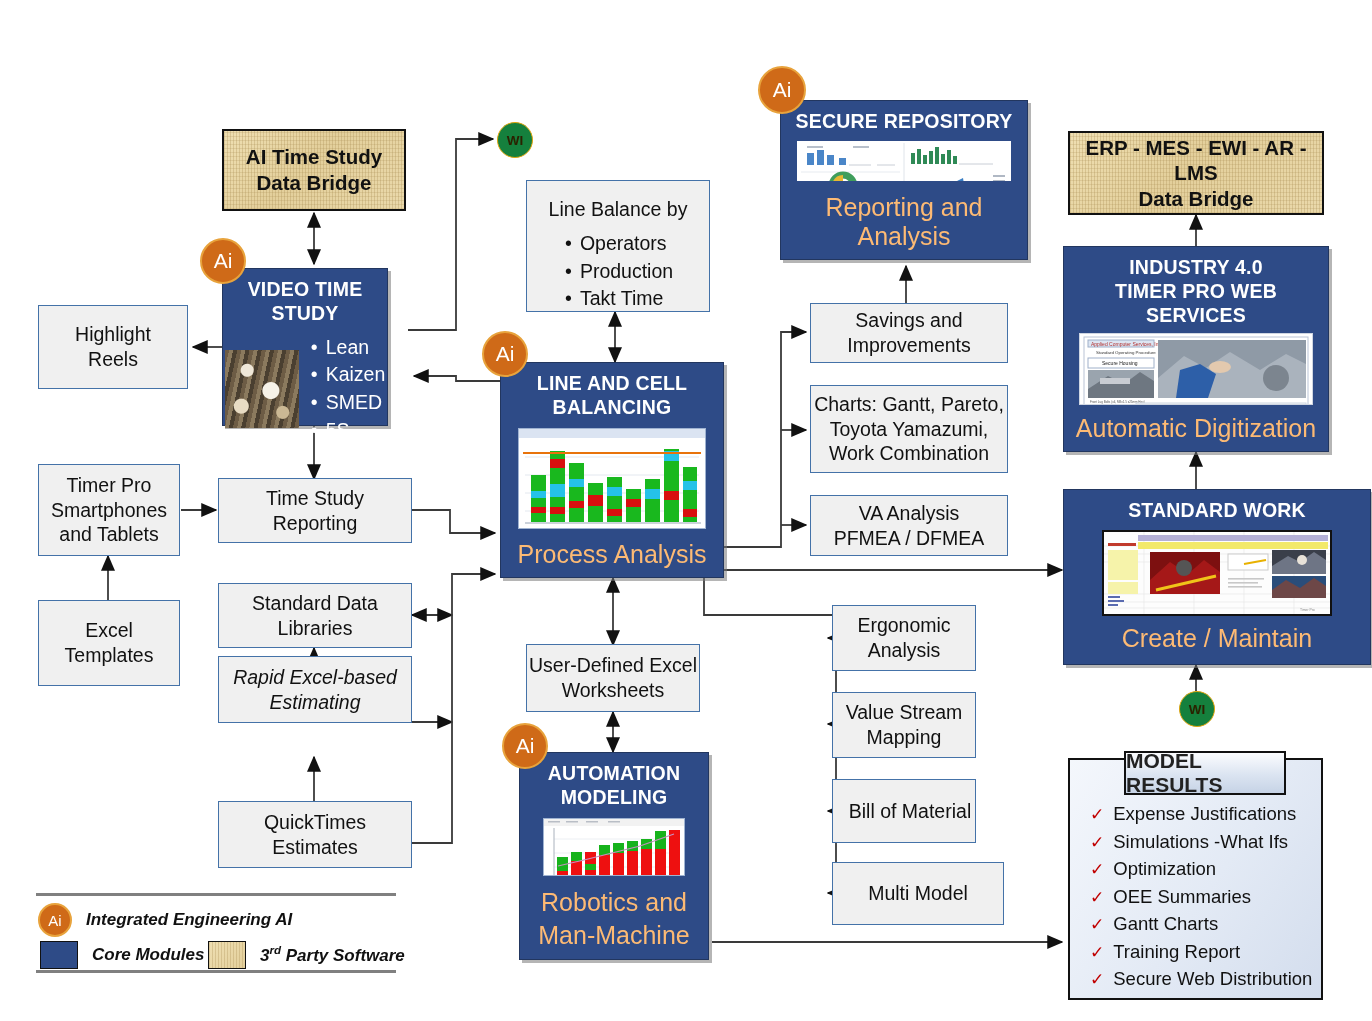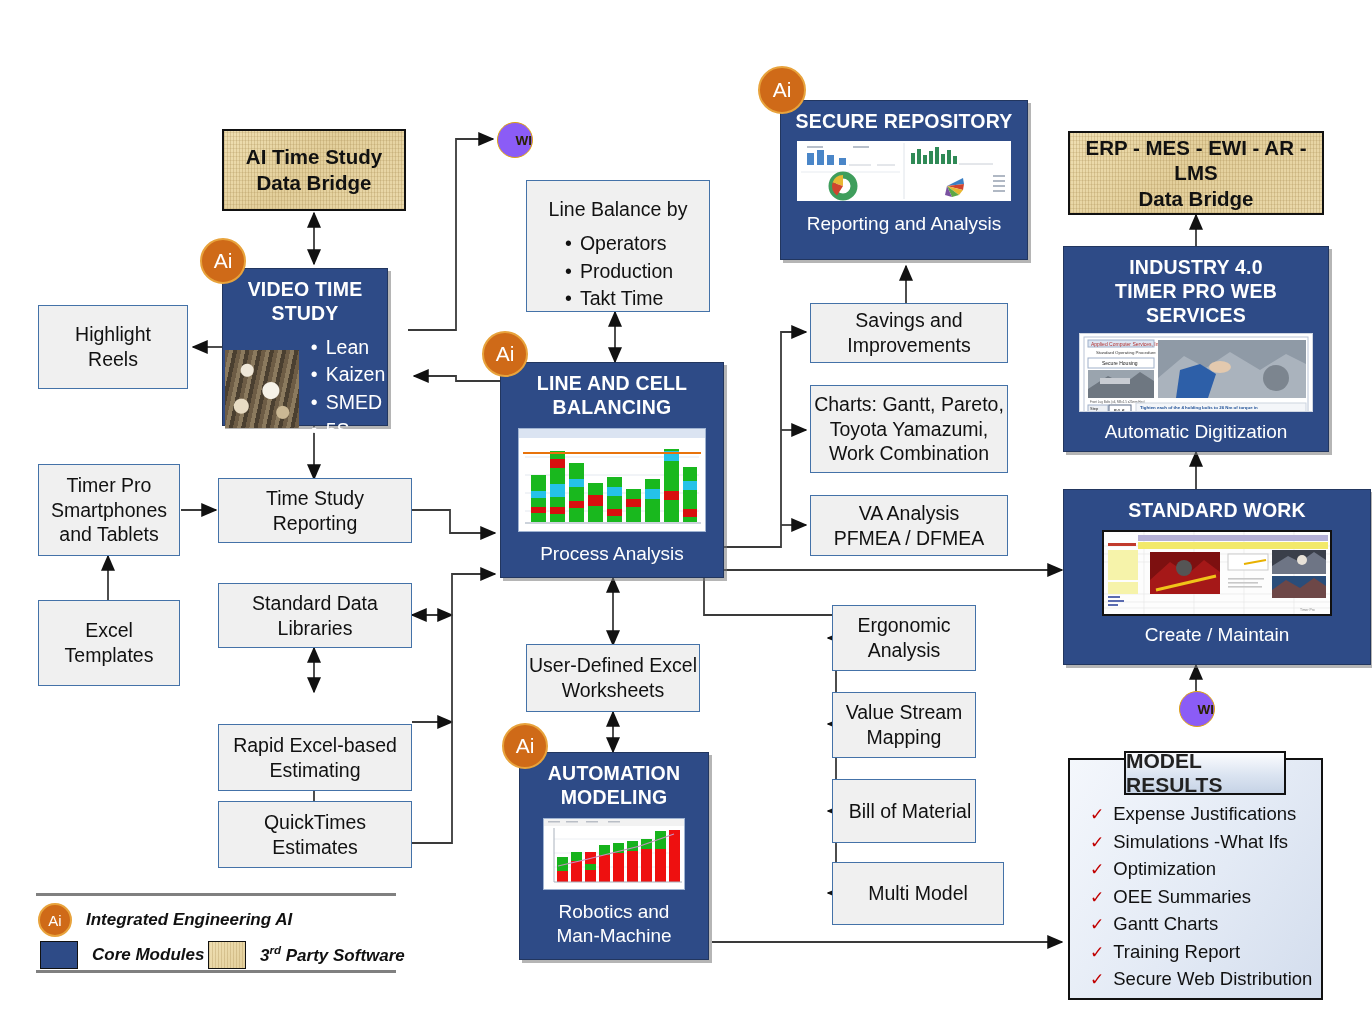--- a/index.html
+++ b/index.html
@@ -14,42 +14,42 @@
 
   
   .plain{background:#f0f0f0;border:1.5px solid #4472a8;color:#111;
          font-size:19.5px;line-height:1.28;}
 
   
   .core{background:#2e4b87;border:1px solid #22365f;color:#fff;
         box-shadow:3px 3px 0 rgba(120,120,120,.55);}
   .core .ttl{font-weight:bold;font-size:19.5px;line-height:1.22;letter-spacing:.2px;
              margin-top:9px;color:#fff;}
-  .core .cap{font-size:19px;color:#ffffff;margin-bottom:8px;}
+  .core .cap{font-size:25px;color:#fdba74;margin-bottom:8px;}
 
   
   .tan{border:2.5px solid #111;color:#111;font-weight:bold;font-size:20.5px;
        line-height:1.25;
        background:#e8d6a4;
        background-image:
          repeating-linear-gradient(90deg, rgba(168,140,82,.30) 0 1px, rgba(255,255,255,0) 1px 3px),
          repeating-linear-gradient(0deg, rgba(168,140,82,.22) 0 1px, rgba(255,255,255,0) 1px 4px),
          linear-gradient(135deg,#efdfb2 0%,#e3cf9b 45%,#ead9ab 100%);}
 
   .bullets{font-size:19.5px;text-align:left;line-height:1.42;}
   .bullets li{list-style:none;position:relative;padding-left:17px;}
   .bullets li:before{content:"\2022";position:absolute;left:2px;}
   ul{margin:0;padding:0;}
 
   
   .badge{position:absolute;border-radius:50%;display:flex;align-items:center;
          justify-content:center;color:#fff;z-index:6;}
   .badge.ai{background:#cf6a18;border:2px solid #e8a33c;font-size:21px;}
-  .badge.wi{background:#8b5cf6;border:1px solid #e0a40c;color:#2a2200;
-            font-size:13.5px;font-weight:bold;justify-content:flex-end;}
+  .badge.wi{background:#15803d;border:1px solid #e0a40c;color:#2a2200;
+            font-size:13.5px;font-weight:bold;}
 
   
   .thumb{background:#fff;overflow:hidden;position:relative;}
 
   
   #model-results{position:absolute;left:1068px;top:758px;width:255px;height:242px;
      border:2.5px solid #111;
      background:linear-gradient(125deg,#f4f7fc 0%,#e3eaf5 55%,#d3dded 100%);
      box-sizing:border-box;}
   #mr-title{position:absolute;left:1124px;top:751px;width:158px;height:40px;
@@ -203,21 +203,21 @@
 <div class="box plain" style="left:218px;top:478px;width:194px;height:65px;">
   <span style="white-space:pre-line">Time Study
 Reporting</span>
 </div>
 
 <div class="box plain" style="left:218px;top:583px;width:194px;height:65px;">
   <span style="white-space:pre-line">Standard Data
 Libraries</span>
 </div>
 
-<div class="box plain" style="left:218px;top:724px;width:194px;height:67px;">
+<div class="box plain" style="left:218px;top:656px;width:194px;height:67px;font-style:italic;">
   <span style="white-space:pre-line">Rapid Excel-based
 Estimating</span>
 </div>
 
 <div class="box plain" style="left:218px;top:801px;width:194px;height:67px;">
   <span style="white-space:pre-line">QuickTimes
 Estimates</span>
 </div>
 
 <div class="box plain" style="left:526px;top:180px;width:184px;height:132px;justify-content:flex-start;">

